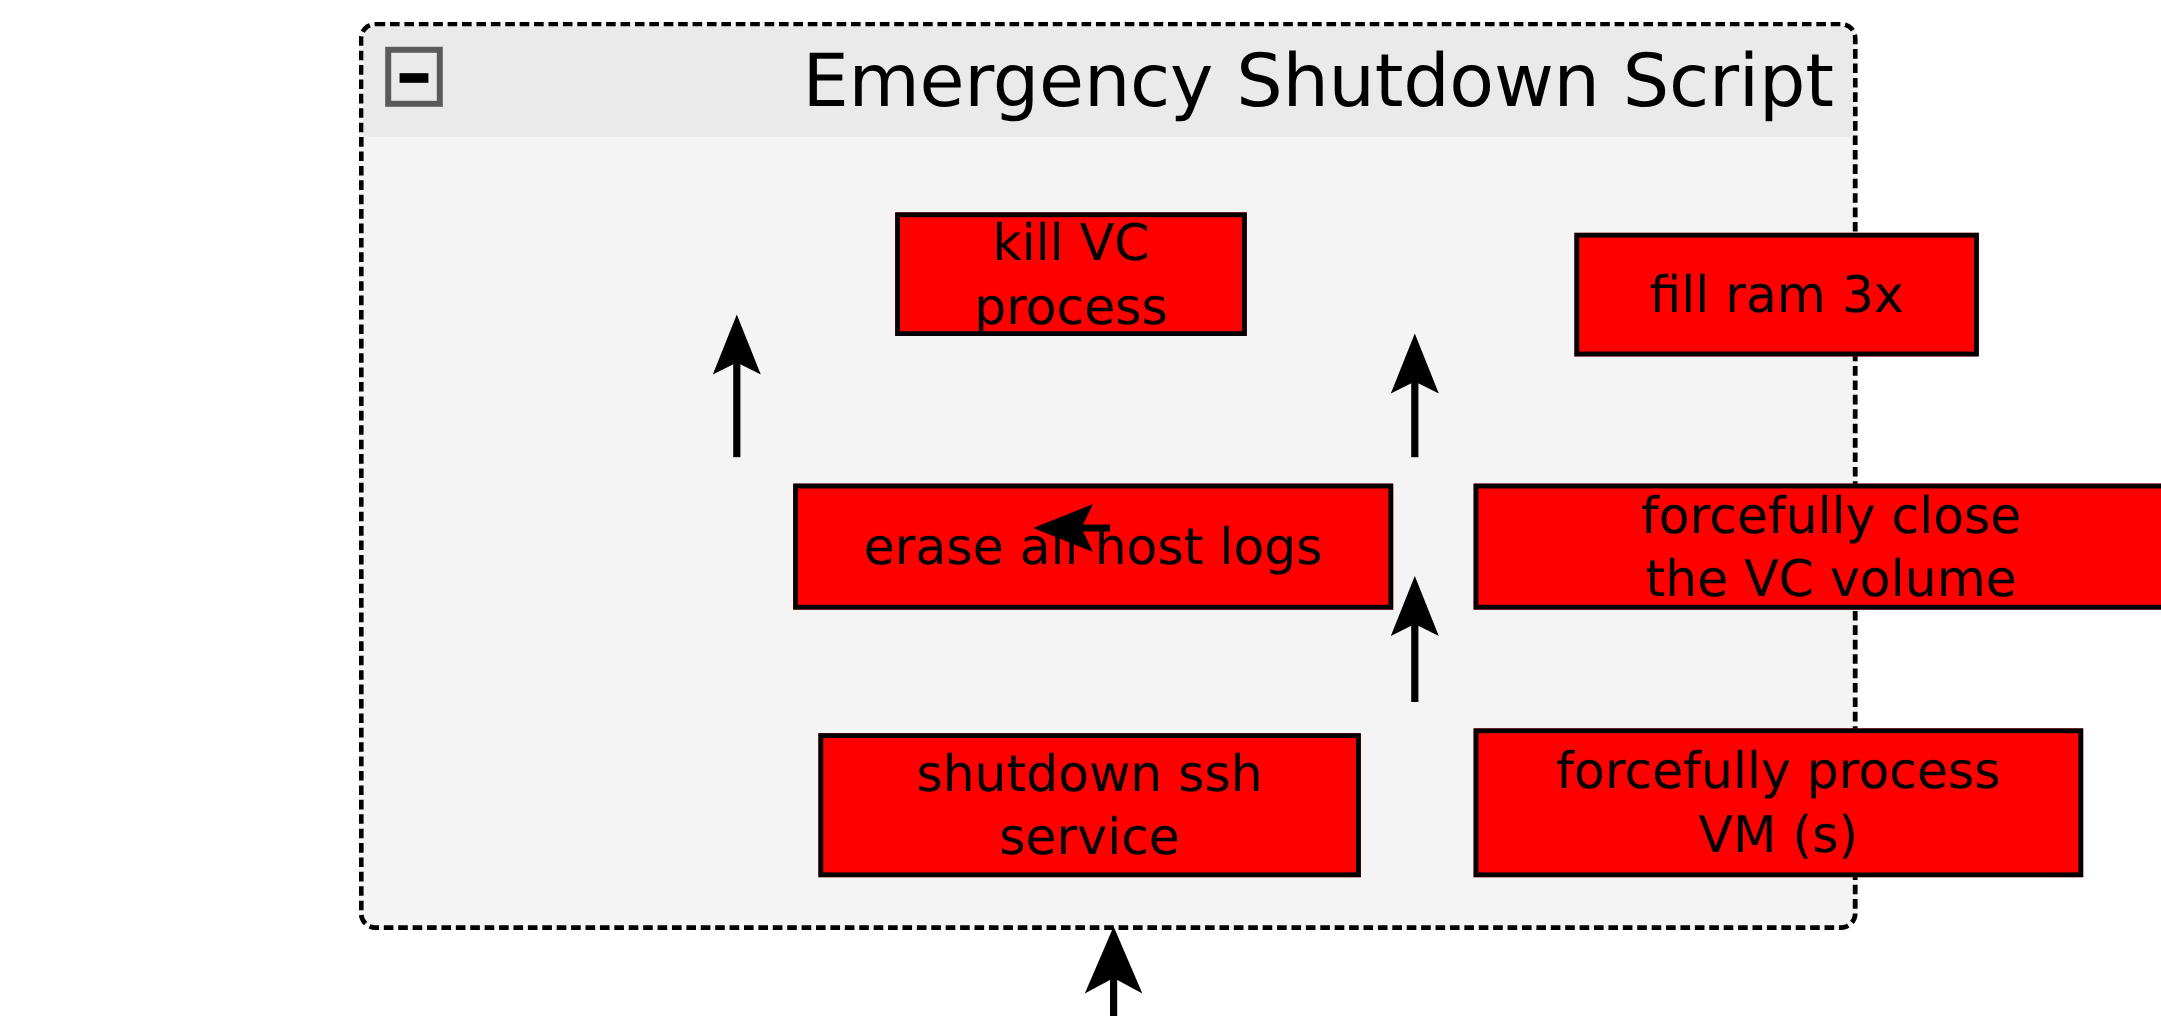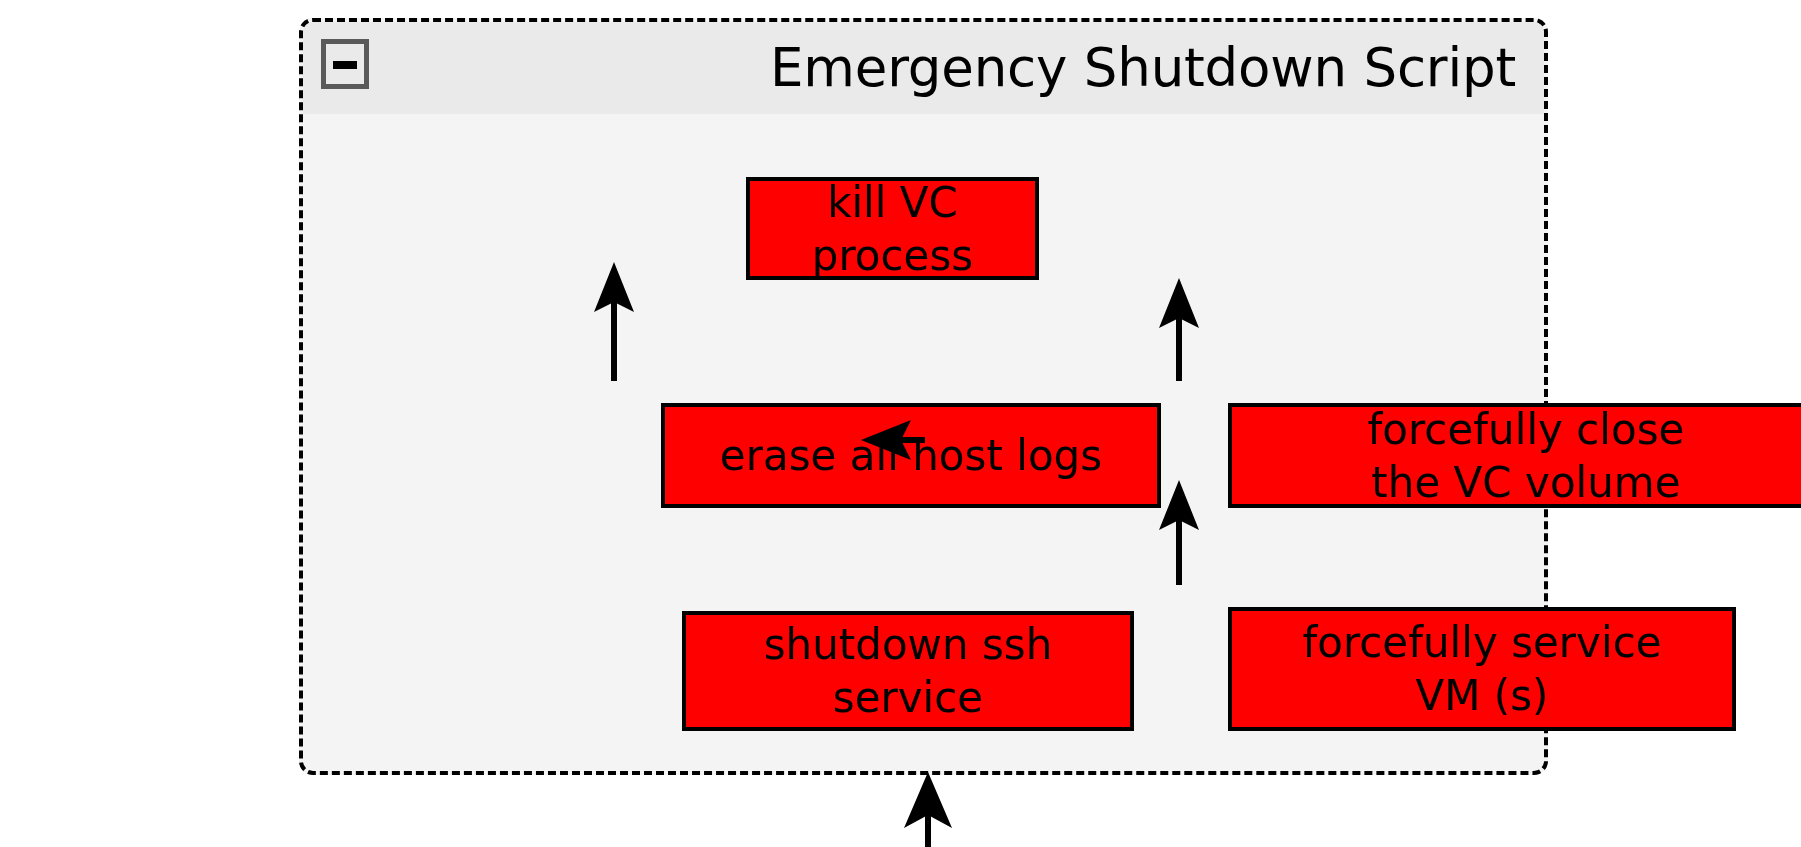--- a/index.html
+++ b/index.html
@@ -34,23 +34,23 @@
     top: 0;
     right: 0;
     height: 92px;
     background: #eaeaea;
     border-top-left-radius: 10px;
     border-top-right-radius: 10px;
   }
 
   #group-title {
     position: absolute;
-    right: 28px;
+    right: 16px;
     top: 6px;
-    font-size: 53px;
+    font-size: 61px;
     line-height: 80px;
     color: #000000;
     white-space: nowrap;
     letter-spacing: -0.2px;
   }
 
   
   #collapse-button {
     position: absolute;
     left: 18px;
@@ -108,29 +108,30 @@
   <div id="group-header"></div>
 
   <button id="collapse-button">
     <span class="minus-bar"></span>
   </button>
 
   <div id="group-title">Emergency Shutdown Script</div>
 
   <div class="node" id="node-kill-vc-process">kill VC process</div>
 
+  <div class="node" id="node-fill-ram">fill ram 3x</div>
 
   <div class="node" id="node-erase-host-logs">erase all host logs</div>
 
   <div class="node" id="node-forcefully-close-vc">forcefully close
 the VC volume</div>
 
   <div class="node" id="node-shutdown-ssh">shutdown ssh service</div>
 
-  <div class="node" id="node-forcefully-shutdown">forcefully service
+  <div class="node" id="node-forcefully-shutdown">forcefully process
 VM (s)</div>
 </div>
 
 <div class="connector" style="left:0;top:0;">
   <svg width="1801" height="847">
     <line x1="614" y1="381" x2="614" y2="300" stroke="#000" stroke-width="6"></line>
     <polygon points="614,262 594,312 614,302 634,312" fill="#000"></polygon>
   </svg>
 </div>
 

